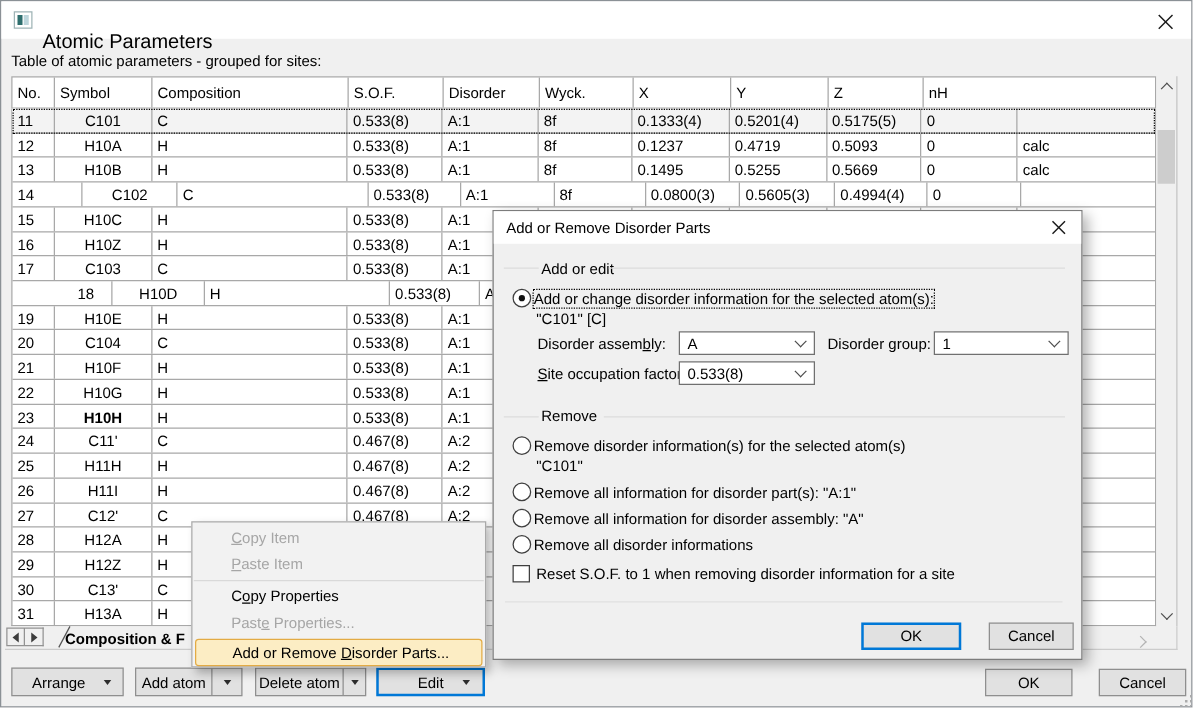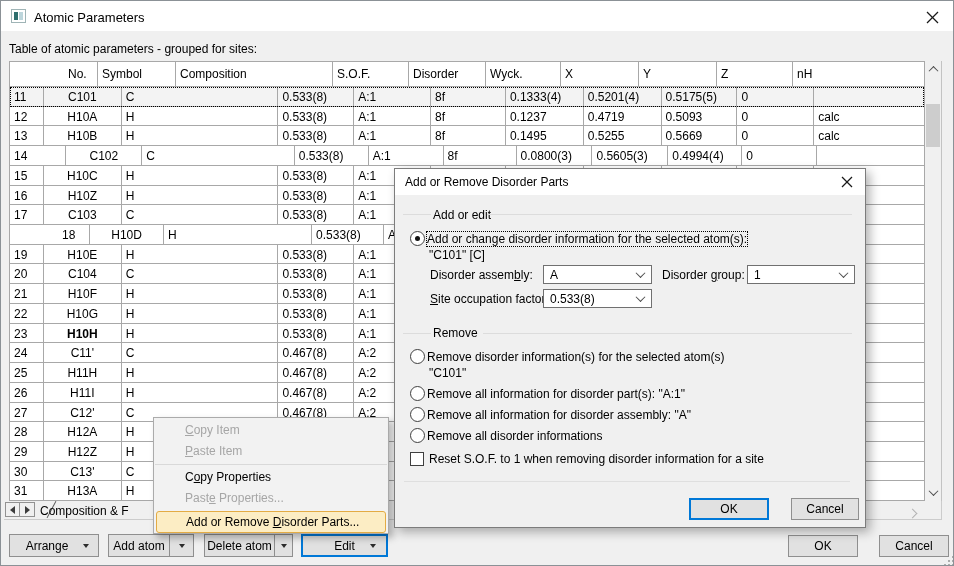--- a/index.html
+++ b/index.html
@@ -3,26 +3,26 @@
 <meta charset="utf-8">
 <style>
   html,body{margin:0;padding:0;background:#d8d8d8;}
   *{font-family:"Liberation Sans",sans-serif;}
   .window{position:relative;width:954px;height:566px;background:#f0f0f0;border:1px solid #8b9196;box-sizing:border-box;font-size:12px;color:#000;overflow:hidden;}
   
   .titlebar{position:absolute;left:0;top:0;width:100%;height:30px;background:#ffffff;}
   .app-icon{position:absolute;left:10px;top:8px;width:15px;height:14px;border:1px solid #9fb4b6;background:#fff;display:flex;padding:2px;box-sizing:border-box;}
   .ic-l{width:4px;height:100%;background:#2f6f6e;}
   .ic-r{flex:1;background:#bdd6dc;margin-left:1px;}
-  .title{position:absolute;left:33px;top:9px;font-size:13px;}
+  .title{position:absolute;left:33px;top:24px;font-size:16px;}
   .close-btn{position:absolute;right:8px;top:7px;width:26px;height:18px;display:flex;align-items:center;justify-content:center;cursor:default;}
   
   .tbl-label{position:absolute;left:8px;top:41px;}
   
-  .thead{position:absolute;left:8px;top:60px;width:916px;height:26px;background:#fff;border:1px solid #a8a8a8;box-sizing:border-box;display:flex;z-index:1;justify-content:center;}
+  .thead{position:absolute;left:8px;top:60px;width:916px;height:26px;background:#fff;border:1px solid #a8a8a8;box-sizing:border-box;display:flex;z-index:1;}
   .hc{height:100%;box-sizing:border-box;border-right:1px solid #a8a8a8;padding:5px 0 0 4px;overflow:hidden;white-space:nowrap;}
   .hc:last-child{border-right:none;}
   .tbody{position:absolute;left:8px;top:86px;width:916px;height:414px;background:#fff;border-left:1px solid #a8a8a8;border-right:1px solid #a8a8a8;border-bottom:1px solid #a8a8a8;box-sizing:border-box;display:flex;flex-direction:column;z-index:1;}
   .tr{flex:1;display:flex;border-bottom:1px solid #a8a8a8;box-sizing:border-box;min-height:0;}
   .tr:last-child{border-bottom:none;}
   .tr.sel{background:#f3f3f3;outline:1px dotted #000;outline-offset:-1px;z-index:2;}
   .td{box-sizing:border-box;border-right:1px solid #a8a8a8;padding:3px 0 0 4px;overflow:hidden;white-space:nowrap;}
   .td:last-child{border-right:none;}
   .td.ctr{text-align:center;padding-left:0;}
   
@@ -37,21 +37,21 @@
   .chev.thin{width:6px;height:6px;border-width:1px;}
   .chev.grey{border-color:#b3b3b3;}
   
   .tabstrip{position:absolute;left:3px;top:500px;width:938px;height:19px;background:#f0f0f0;border-bottom:1px solid #cccccc;border-right:1px solid #cccccc;box-sizing:border-box;z-index:1;}
   .tab-arrows{position:absolute;left:1px;top:1px;display:flex;}
   .tab-arrow{width:15px;height:15px;border:1px solid #929292;background:#f0f0f0;display:flex;align-items:center;justify-content:center;box-sizing:border-box;}
   .tab-arrow + .tab-arrow{border-left:none;}
   .tri-left{width:0;height:0;border-top:4px solid transparent;border-bottom:4px solid transparent;border-right:5px solid #3c3c3c;}
   .tri-right{width:0;height:0;border-top:4px solid transparent;border-bottom:4px solid transparent;border-left:5px solid #3c3c3c;}
   .tab-diag{position:absolute;left:38px;top:8px;width:19px;height:1px;background:#555;transform:rotate(-62deg);}
-  .tab-label{position:absolute;left:36px;top:3px;font-weight:normal;white-space:nowrap;}
+  .tab-label{position:absolute;left:48px;top:3px;font-weight:bold;white-space:nowrap;}
   .hscroll-right{position:absolute;left:905px;top:5px;}
   
   .btn{position:absolute;background:#e1e1e1;border:1px solid #8f8f8f;box-sizing:border-box;display:flex;align-items:center;justify-content:center;font-size:12px;}
   .btn .caret{position:absolute;right:8px;top:9px;}
   .caret{width:0;height:0;border-left:3.5px solid transparent;border-right:3.5px solid transparent;border-top:4.5px solid #2d2d2d;display:inline-block;}
   .splitbtn{position:absolute;background:#e1e1e1;border:1px solid #8f8f8f;box-sizing:border-box;display:flex;}
   .split-main{display:flex;align-items:center;justify-content:center;height:100%;box-sizing:border-box;}
   .split-arrow{flex:1;border-left:1px solid #8f8f8f;display:flex;align-items:center;justify-content:center;box-sizing:border-box;}
   .focusblue{border:2px solid #0078d7 !important;}
   .grip{position:absolute;right:3px;bottom:3px;width:2px;height:2px;background:#ababab;box-shadow:-4px 4px 0 #ababab,0 4px 0 #ababab,4px 4px 0 0 #ababab,4px 0 0 #ababab,4px -4px 0 #ababab;}

